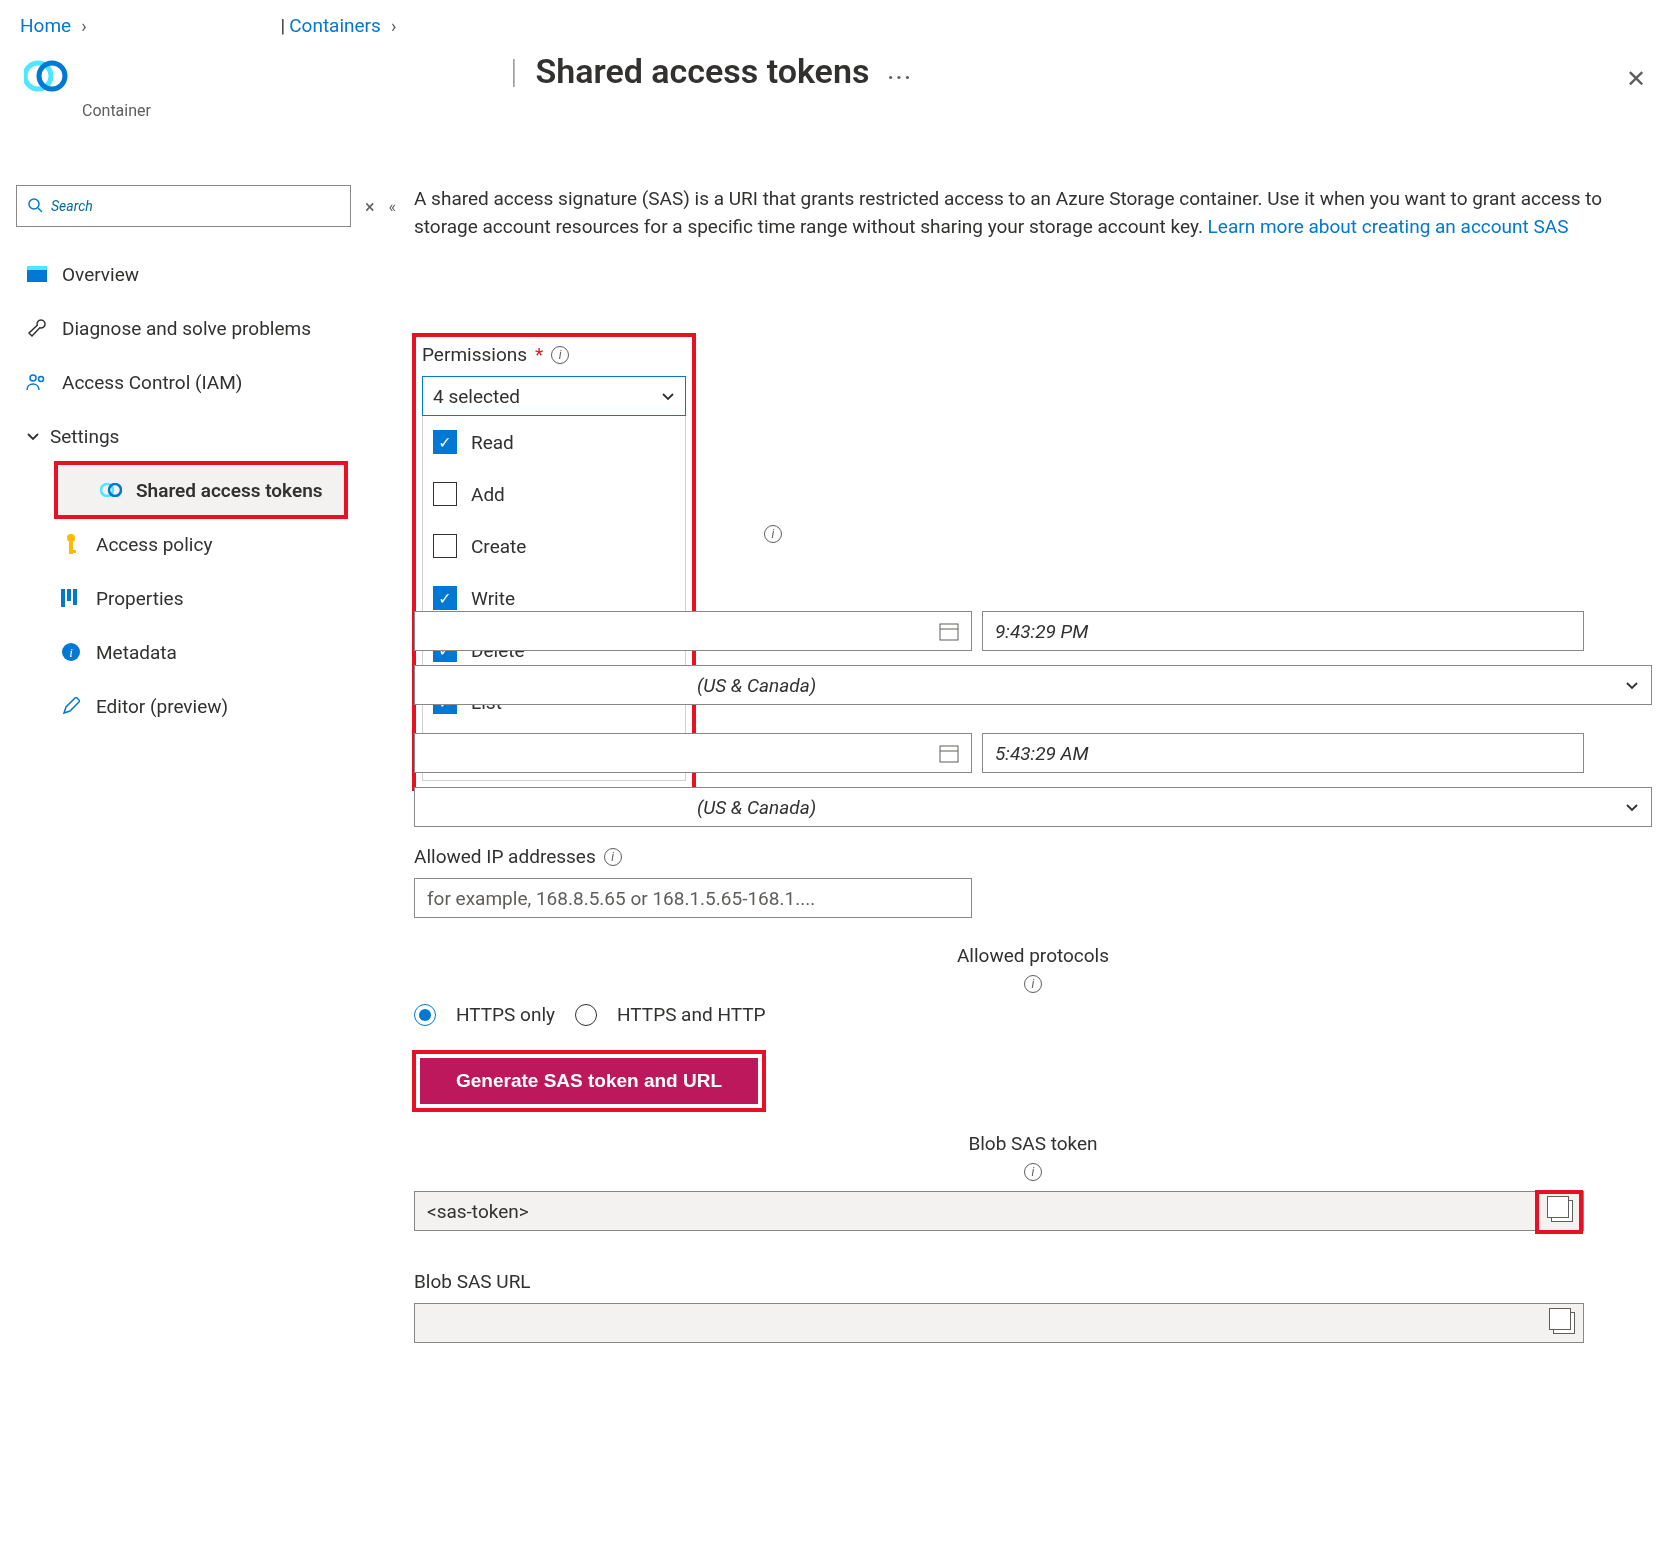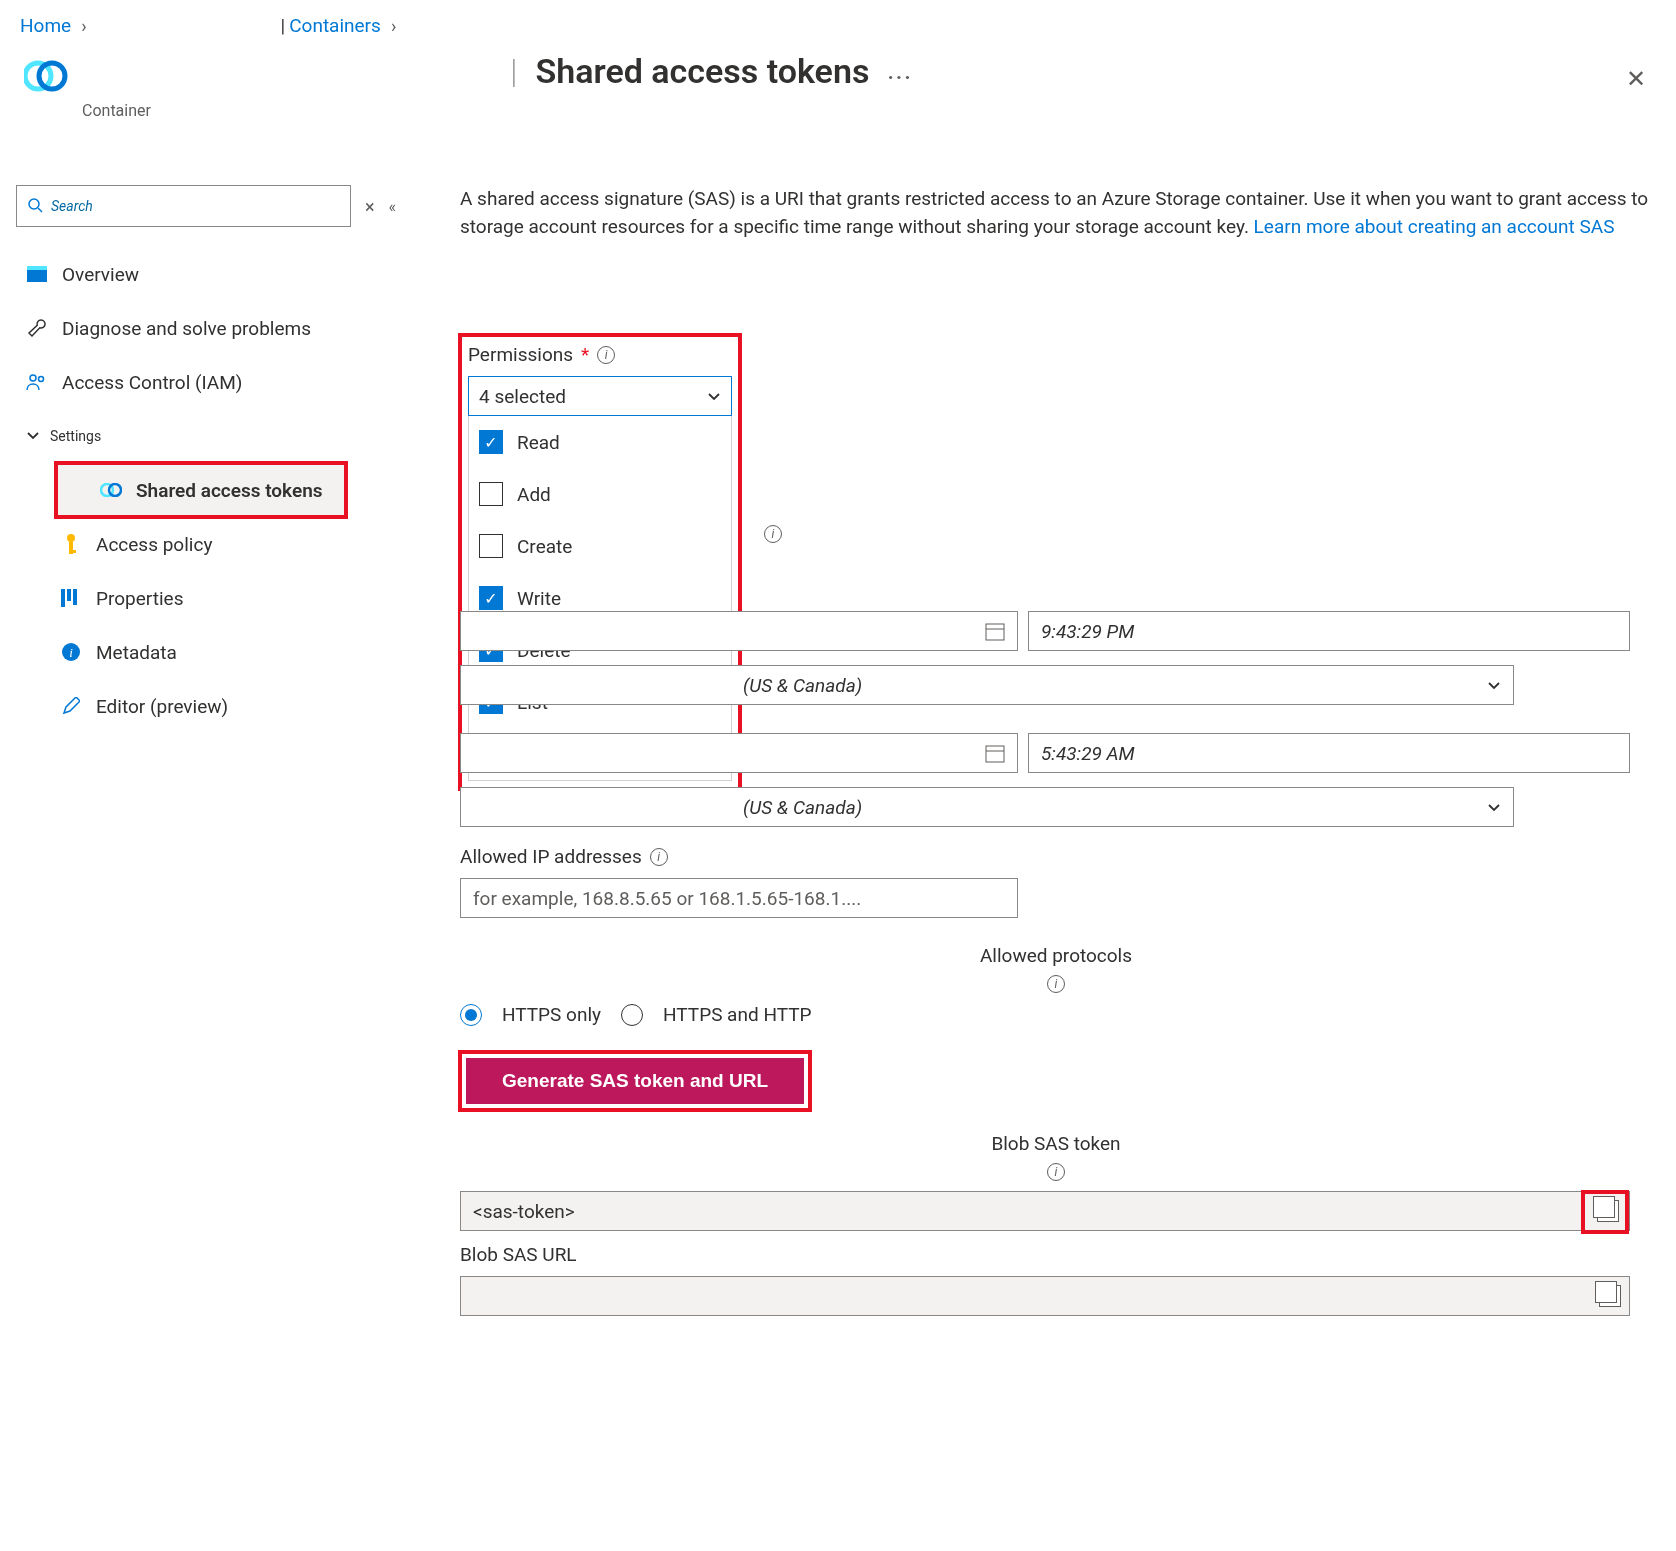--- a/index.html
+++ b/index.html
@@ -97,21 +97,21 @@
     height: 54px; padding-left: 10px;
     font-size: 19px;
     cursor:pointer;
   }
   .nav-item.child { padding-left: 44px; }
   .nav-item.selected {
     background:#f3f2f1;
     font-weight:600;
   }
   .nav-item .icon { width:22px; display:flex; justify-content:center; }
-  .settings-header { display:flex; align-items:center; gap:10px; height:54px; padding-left:10px; font-size:14px; cursor:pointer;}
+  .settings-header { display:flex; align-items:center; gap:10px; height:54px; padding-left:10px; font-size:19px; cursor:pointer;}
 
   
   .red-outline { outline: 4px solid #e81123; outline-offset: -2px; }
 
   
   .intro { font-size: 19px; line-height: 1.45; color:#323130; position:absolute; top:0; left:0; right:24px;}
   .section-label { font-size:19px; display:flex; align-items:center; gap:8px; margin-bottom:10px;}
   .req-star { color:#e81123; }
   .info-icon {
     display:inline-flex; align-items:center; justify-content:center;
@@ -137,21 +137,21 @@
   .cbox.checked { background:#0078d4; border-color:#0078d4;}
 
   
   .time-row { display:flex; gap:10px; margin-bottom:14px;font-style:italic;}
   .date-box, .time-box, .tz-box, .ip-box, .sas-box {
     height:40px; border:1px solid #8a8886; display:flex; align-items:center;
     padding:0 12px; font-size:19px; background:#fff;
   }
   .date-box { width:558px; justify-content:flex-end; gap:10px; color:#605e5c;}
   .time-box { width:602px;}
-  .tz-box  { width:1054px; justify-content:space-between;}
+  .tz-box  { width:1238px; justify-content:space-between;}
   .ip-box  { width:558px; color:#605e5c;}
   .sas-box { width:1170px; background:#f3f2f1; position:relative;}
 
   
   .radio-row { display:flex; align-items:center; gap:20px; font-size:19px; margin-top:6px; margin-bottom:26px;}
   .radio { width:22px;height:22px;border:1px solid #323130;border-radius:50%; display:inline-flex;align-items:center;justify-content:center;}
   .radio.sel { border-color:#0078d4;}
   .radio.sel::after{content:"";width:12px;height:12px;background:#0078d4;border-radius:50%;}
 
   
@@ -444,21 +444,21 @@
       <span class="info-icon">i</span>
     </div>
     <div class="sas-box">
       <span>&lt;sas-token&gt;</span>
       <span class="red-outline" style="position:absolute;right:2px;top:0px;width:44px;height:40px;">
         <span class="copy-icon"></span>
       </span>
     </div>
 
     
-    <div class="section-label" style="margin-top:12px;align-items:flex-end;">
+    <div class="section-label" style="margin-top:39px;align-items:flex-end;">
       <span>Blob SAS URL</span>
     </div>
     <div class="sas-box">
       <span></span>
       <span class="copy-icon"></span>
     </div>
 
     <div style="height:30px;"></div>
   </div>
 </div>

